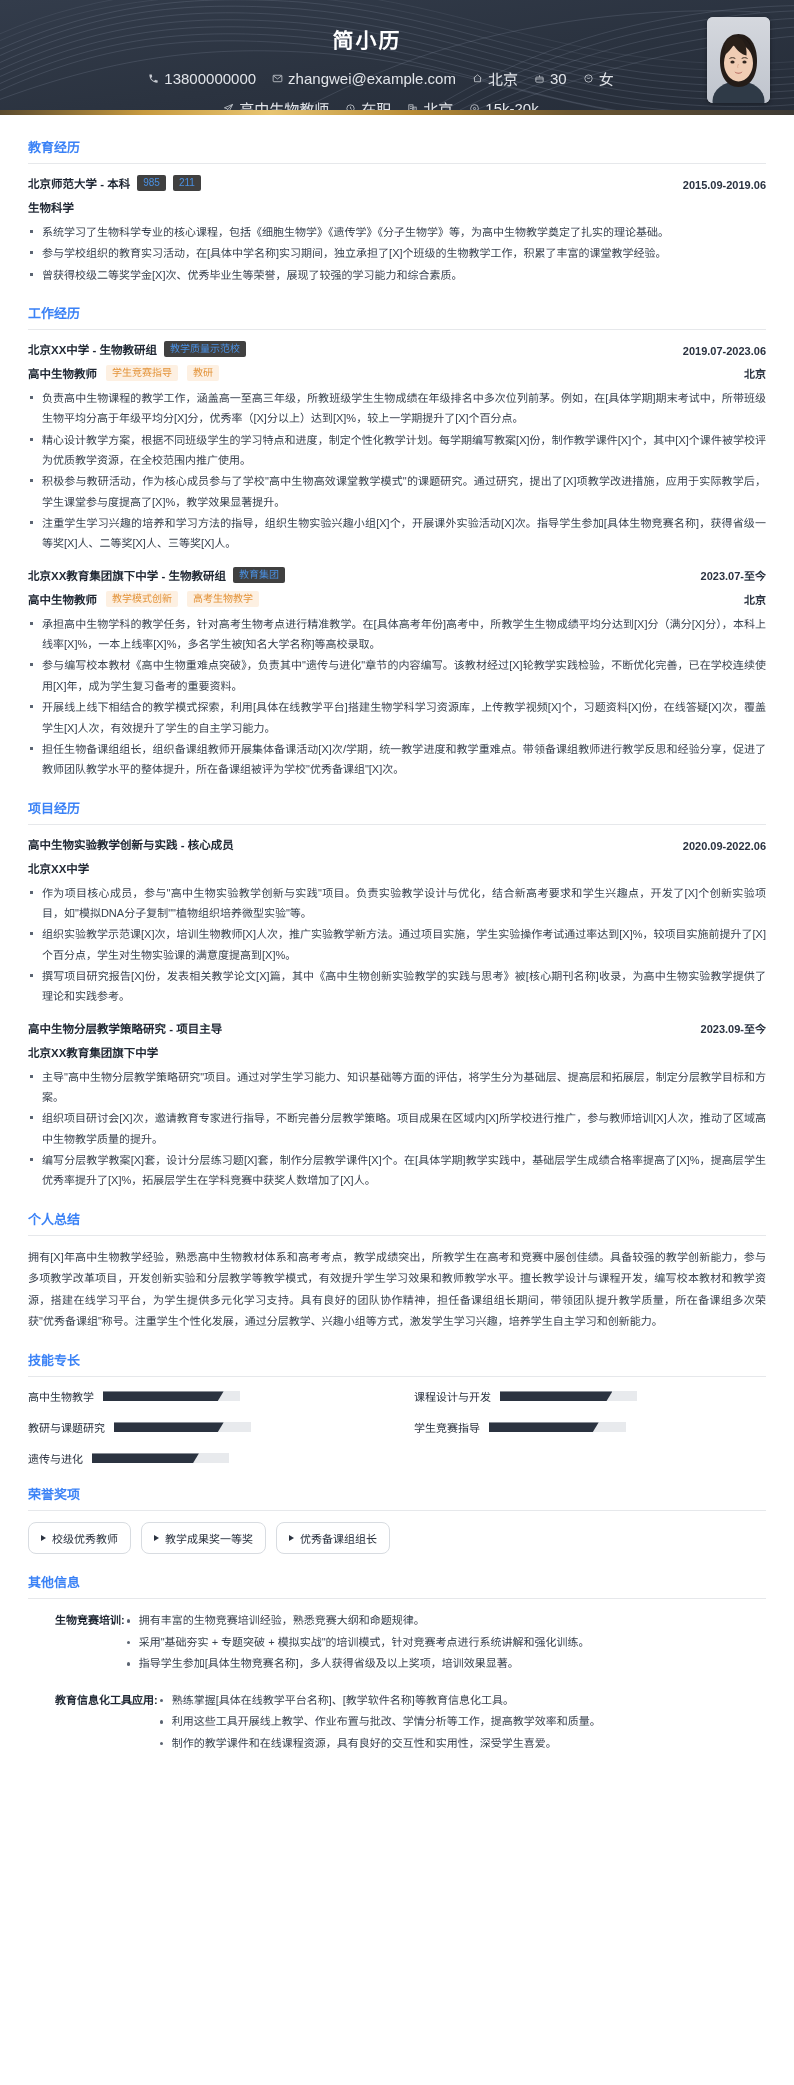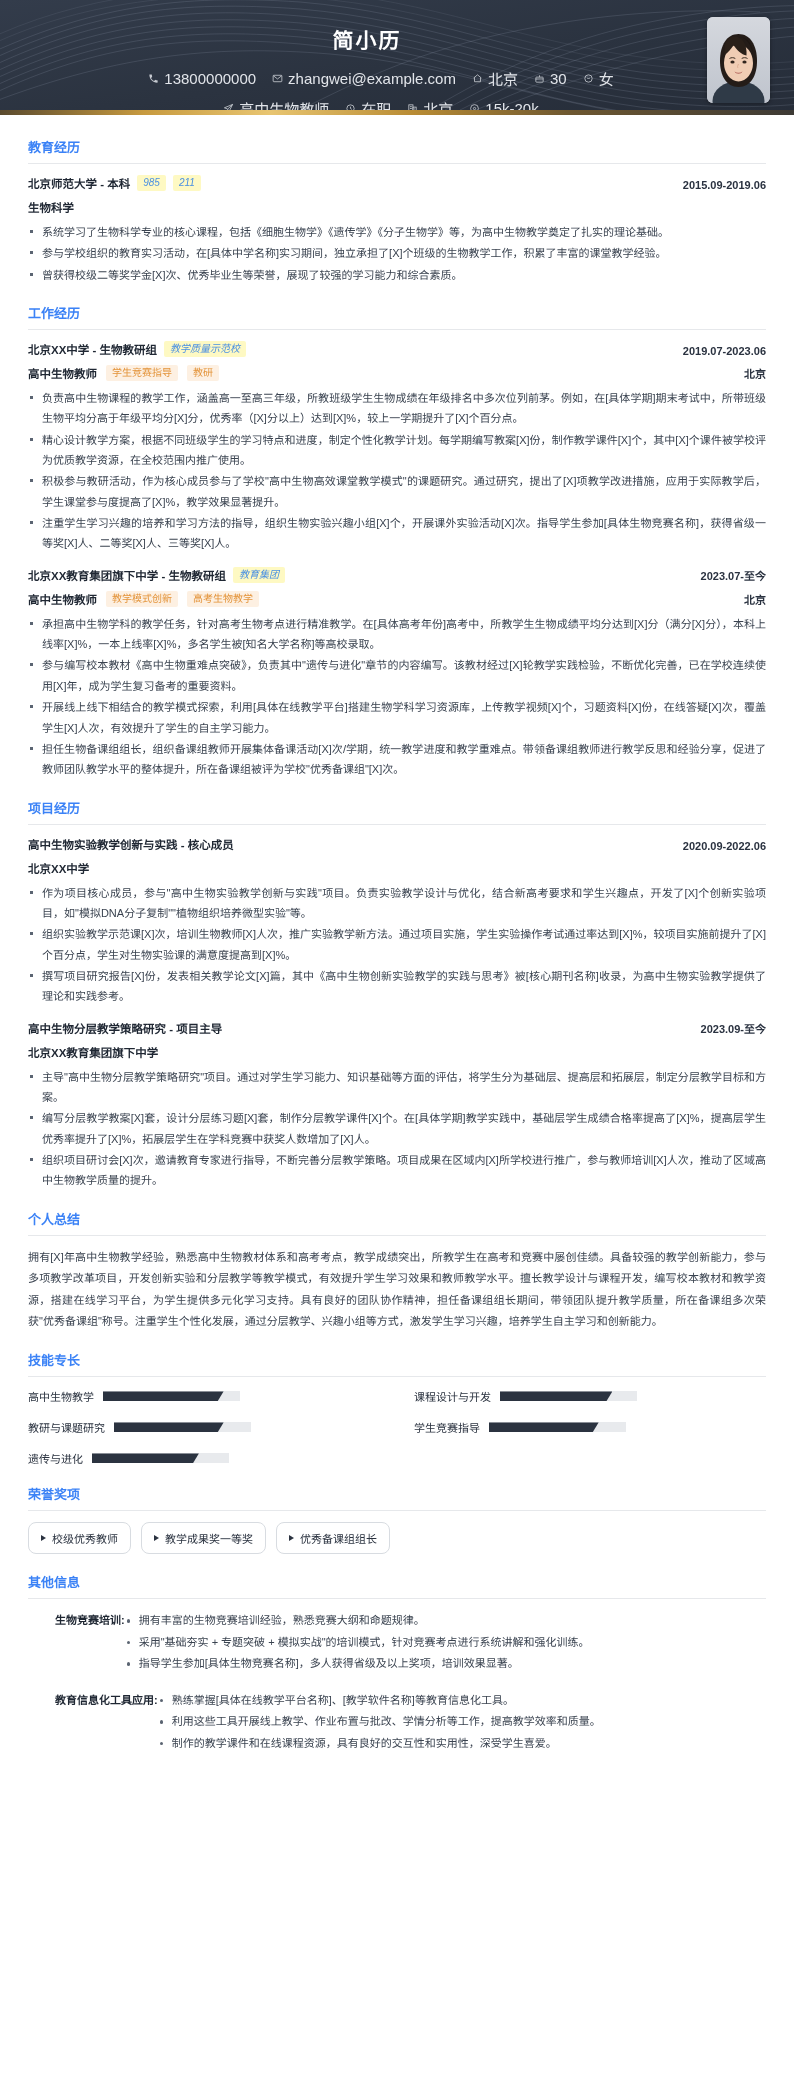--- a/index.html
+++ b/index.html
@@ -105,21 +105,21 @@
   .entry-org { font-size: 11.5px; font-weight: 700; color: #1f2733; margin-top: 8px; }
 
   .tag {
     display: inline-block;
     font-size: 10px;
     line-height: 1;
     padding: 3px 6px;
     border-radius: 2px;
     white-space: nowrap;
   }
-  .tag-blue { background: #fef9c3; color: #4a90e2; font-style: italic; }
+  .tag-blue { background: #404040; color: #4a90e2; }
   .tag-orange { background: #fdf0e2; color: #e39339; }
 
   ul.bullets { list-style: none; margin-top: 7px; }
   ul.bullets li {
     position: relative;
     padding-left: 14px;
     font-size: 11px;
     line-height: 1.85;
     color: #3a4350;
     margin-bottom: 1px;
@@ -445,22 +445,22 @@
       <div class="entry">
         <div class="entry-top">
           <div class="entry-left">
             <span class="entry-title">高中生物分层教学策略研究 - 项目主导</span>
           </div>
           <span class="entry-date">2023.09-至今</span>
         </div>
         <div class="entry-org">北京XX教育集团旗下中学</div>
         <ul class="bullets">
           <li>主导"高中生物分层教学策略研究"项目。通过对学生学习能力、知识基础等方面的评估，将学生分为基础层、提高层和拓展层，制定分层教学目标和方案。</li>
+          <li>组织项目研讨会[X]次，邀请教育专家进行指导，不断完善分层教学策略。项目成果在区域内[X]所学校进行推广，参与教师培训[X]人次，推动了区域高中生物教学质量的提升。</li>
           <li>编写分层教学教案[X]套，设计分层练习题[X]套，制作分层教学课件[X]个。在[具体学期]教学实践中，基础层学生成绩合格率提高了[X]%，提高层学生优秀率提升了[X]%，拓展层学生在学科竞赛中获奖人数增加了[X]人。</li>
-          <li>组织项目研讨会[X]次，邀请教育专家进行指导，不断完善分层教学策略。项目成果在区域内[X]所学校进行推广，参与教师培训[X]人次，推动了区域高中生物教学质量的提升。</li>
         </ul>
       </div>
     </div>
 
     <div class="section">
       <div class="section-title">个人总结</div>
       <p class="summary-text">拥有[X]年高中生物教学经验，熟悉高中生物教材体系和高考考点，教学成绩突出，所教学生在高考和竞赛中屡创佳绩。具备较强的教学创新能力，参与多项教学改革项目，开发创新实验和分层教学等教学模式，有效提升学生学习效果和教师教学水平。擅长教学设计与课程开发，编写校本教材和教学资源，搭建在线学习平台，为学生提供多元化学习支持。具有良好的团队协作精神，担任备课组组长期间，带领团队提升教学质量，所在备课组多次荣获"优秀备课组"称号。注重学生个性化发展，通过分层教学、兴趣小组等方式，激发学生学习兴趣，培养学生自主学习和创新能力。</p>
     </div>
 
     <div class="section">

